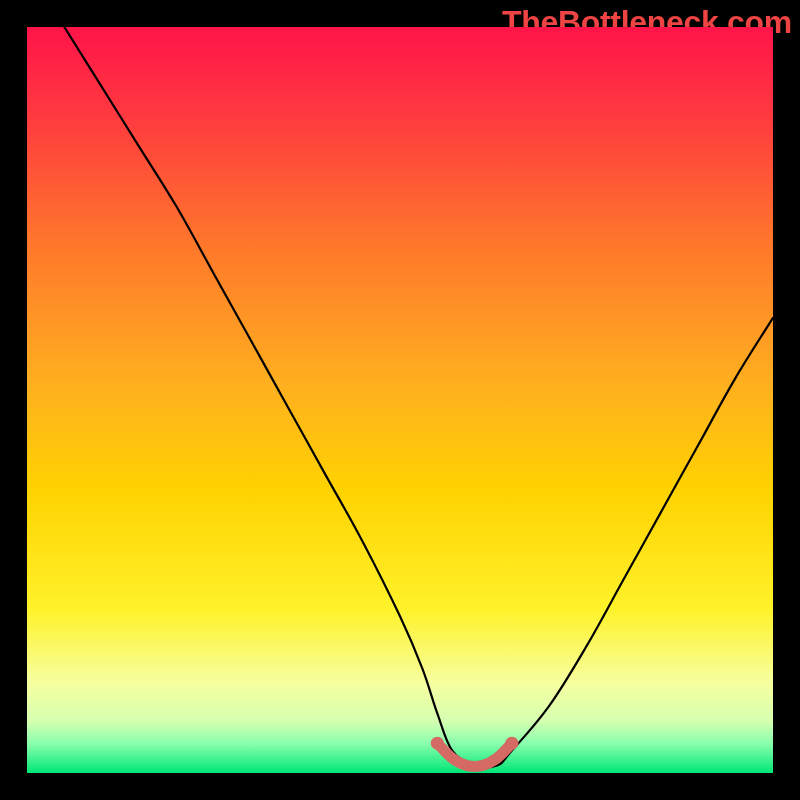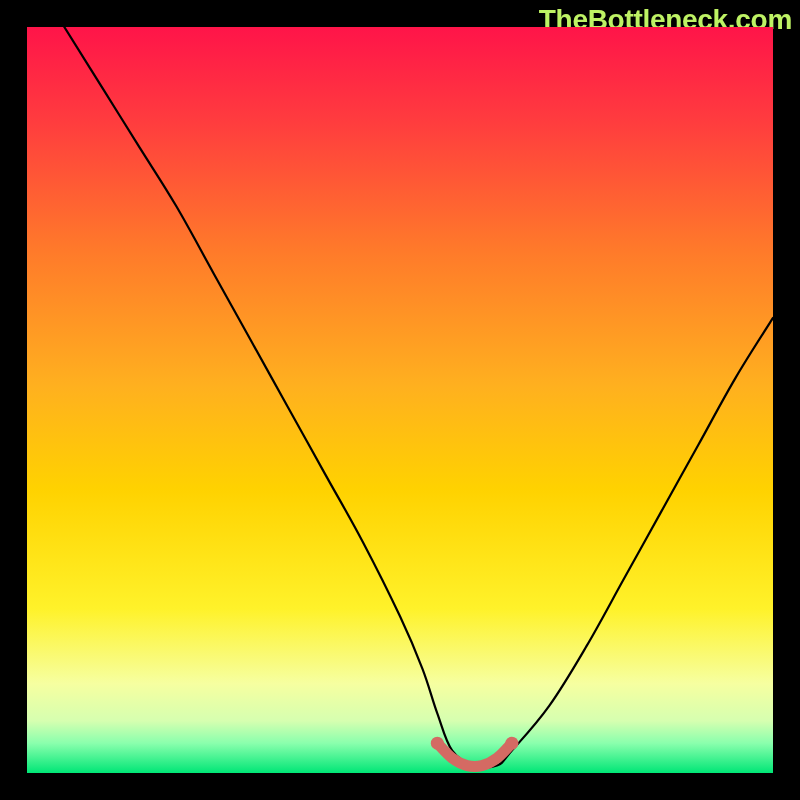--- a/index.html
+++ b/index.html
@@ -21,22 +21,22 @@
     position: absolute;
     left: 27px;
     top: 27px;
     width: 746px;
     height: 746px;
   }
   .watermark {
     position: absolute;
     top: 4px;
     right: 8px;
-    color: #bef264;
-    font-size: 28px;
+    color: #ef4444;
+    font-size: 32px;
     font-weight: 600;
     letter-spacing: -0.3px;
     user-select: none;
   }
 </style>
 </head>
 <body>
 
 <div class="frame">
   <div class="watermark">TheBottleneck.com</div>

